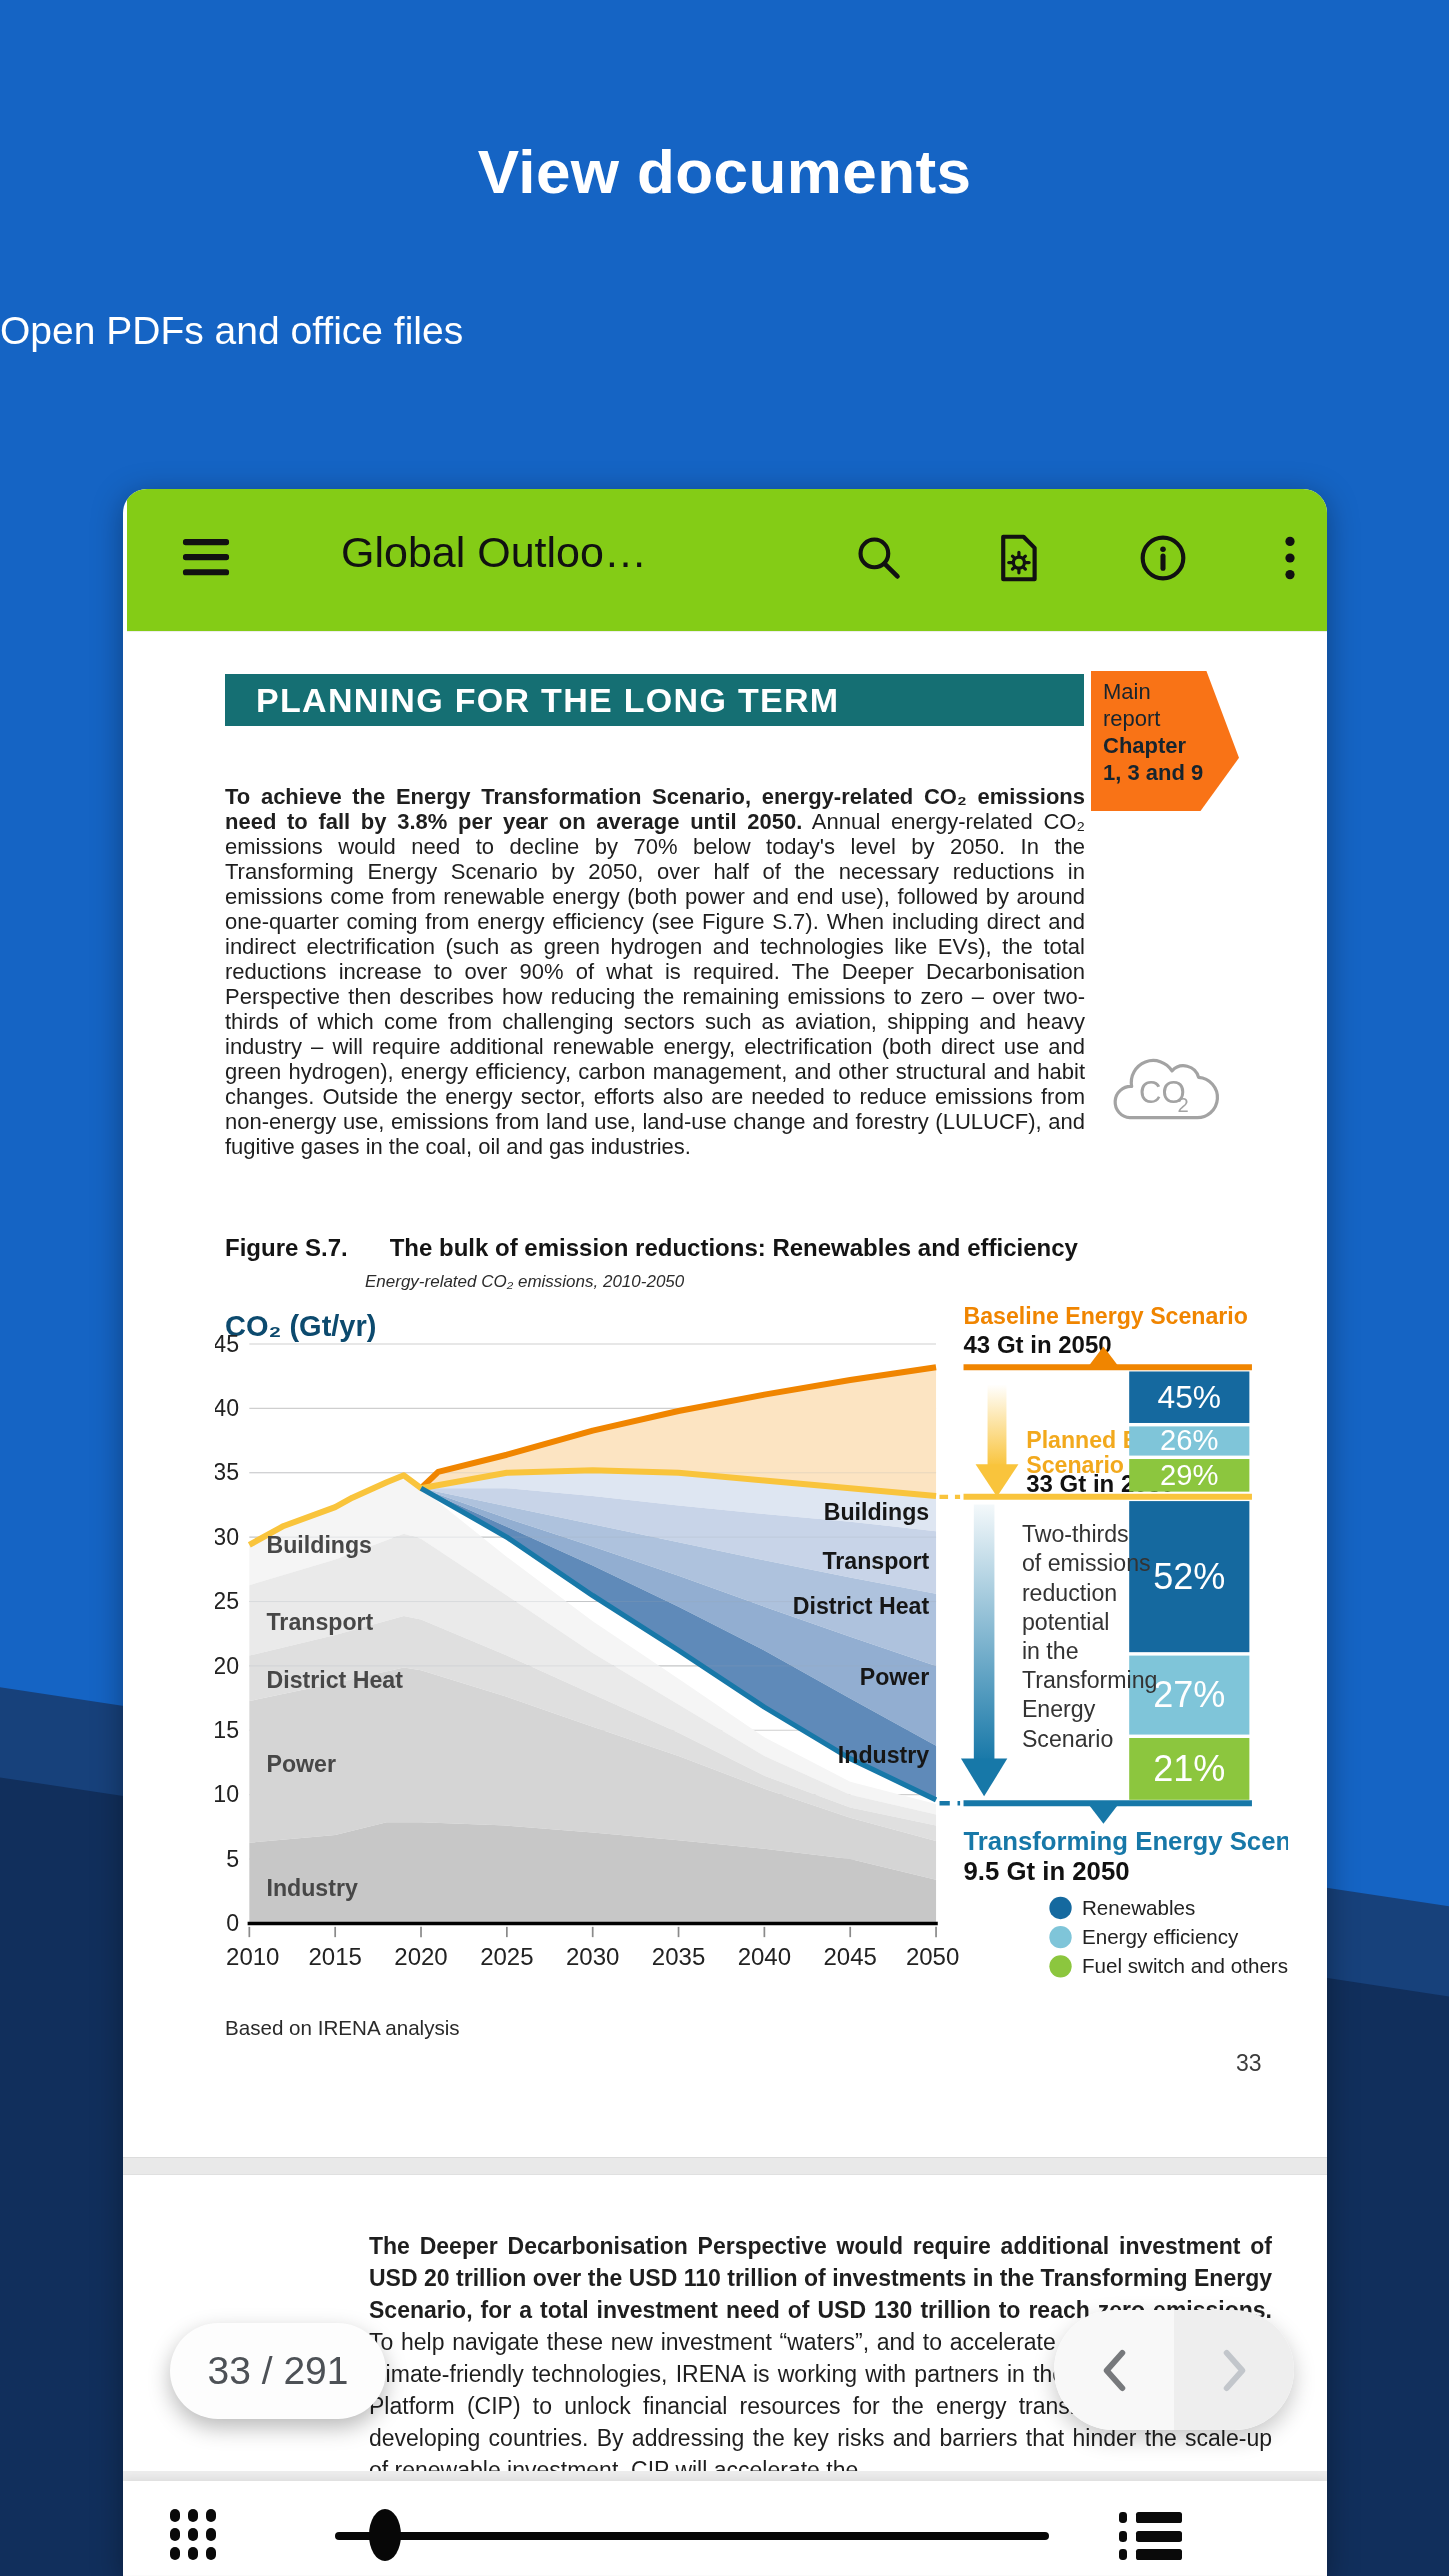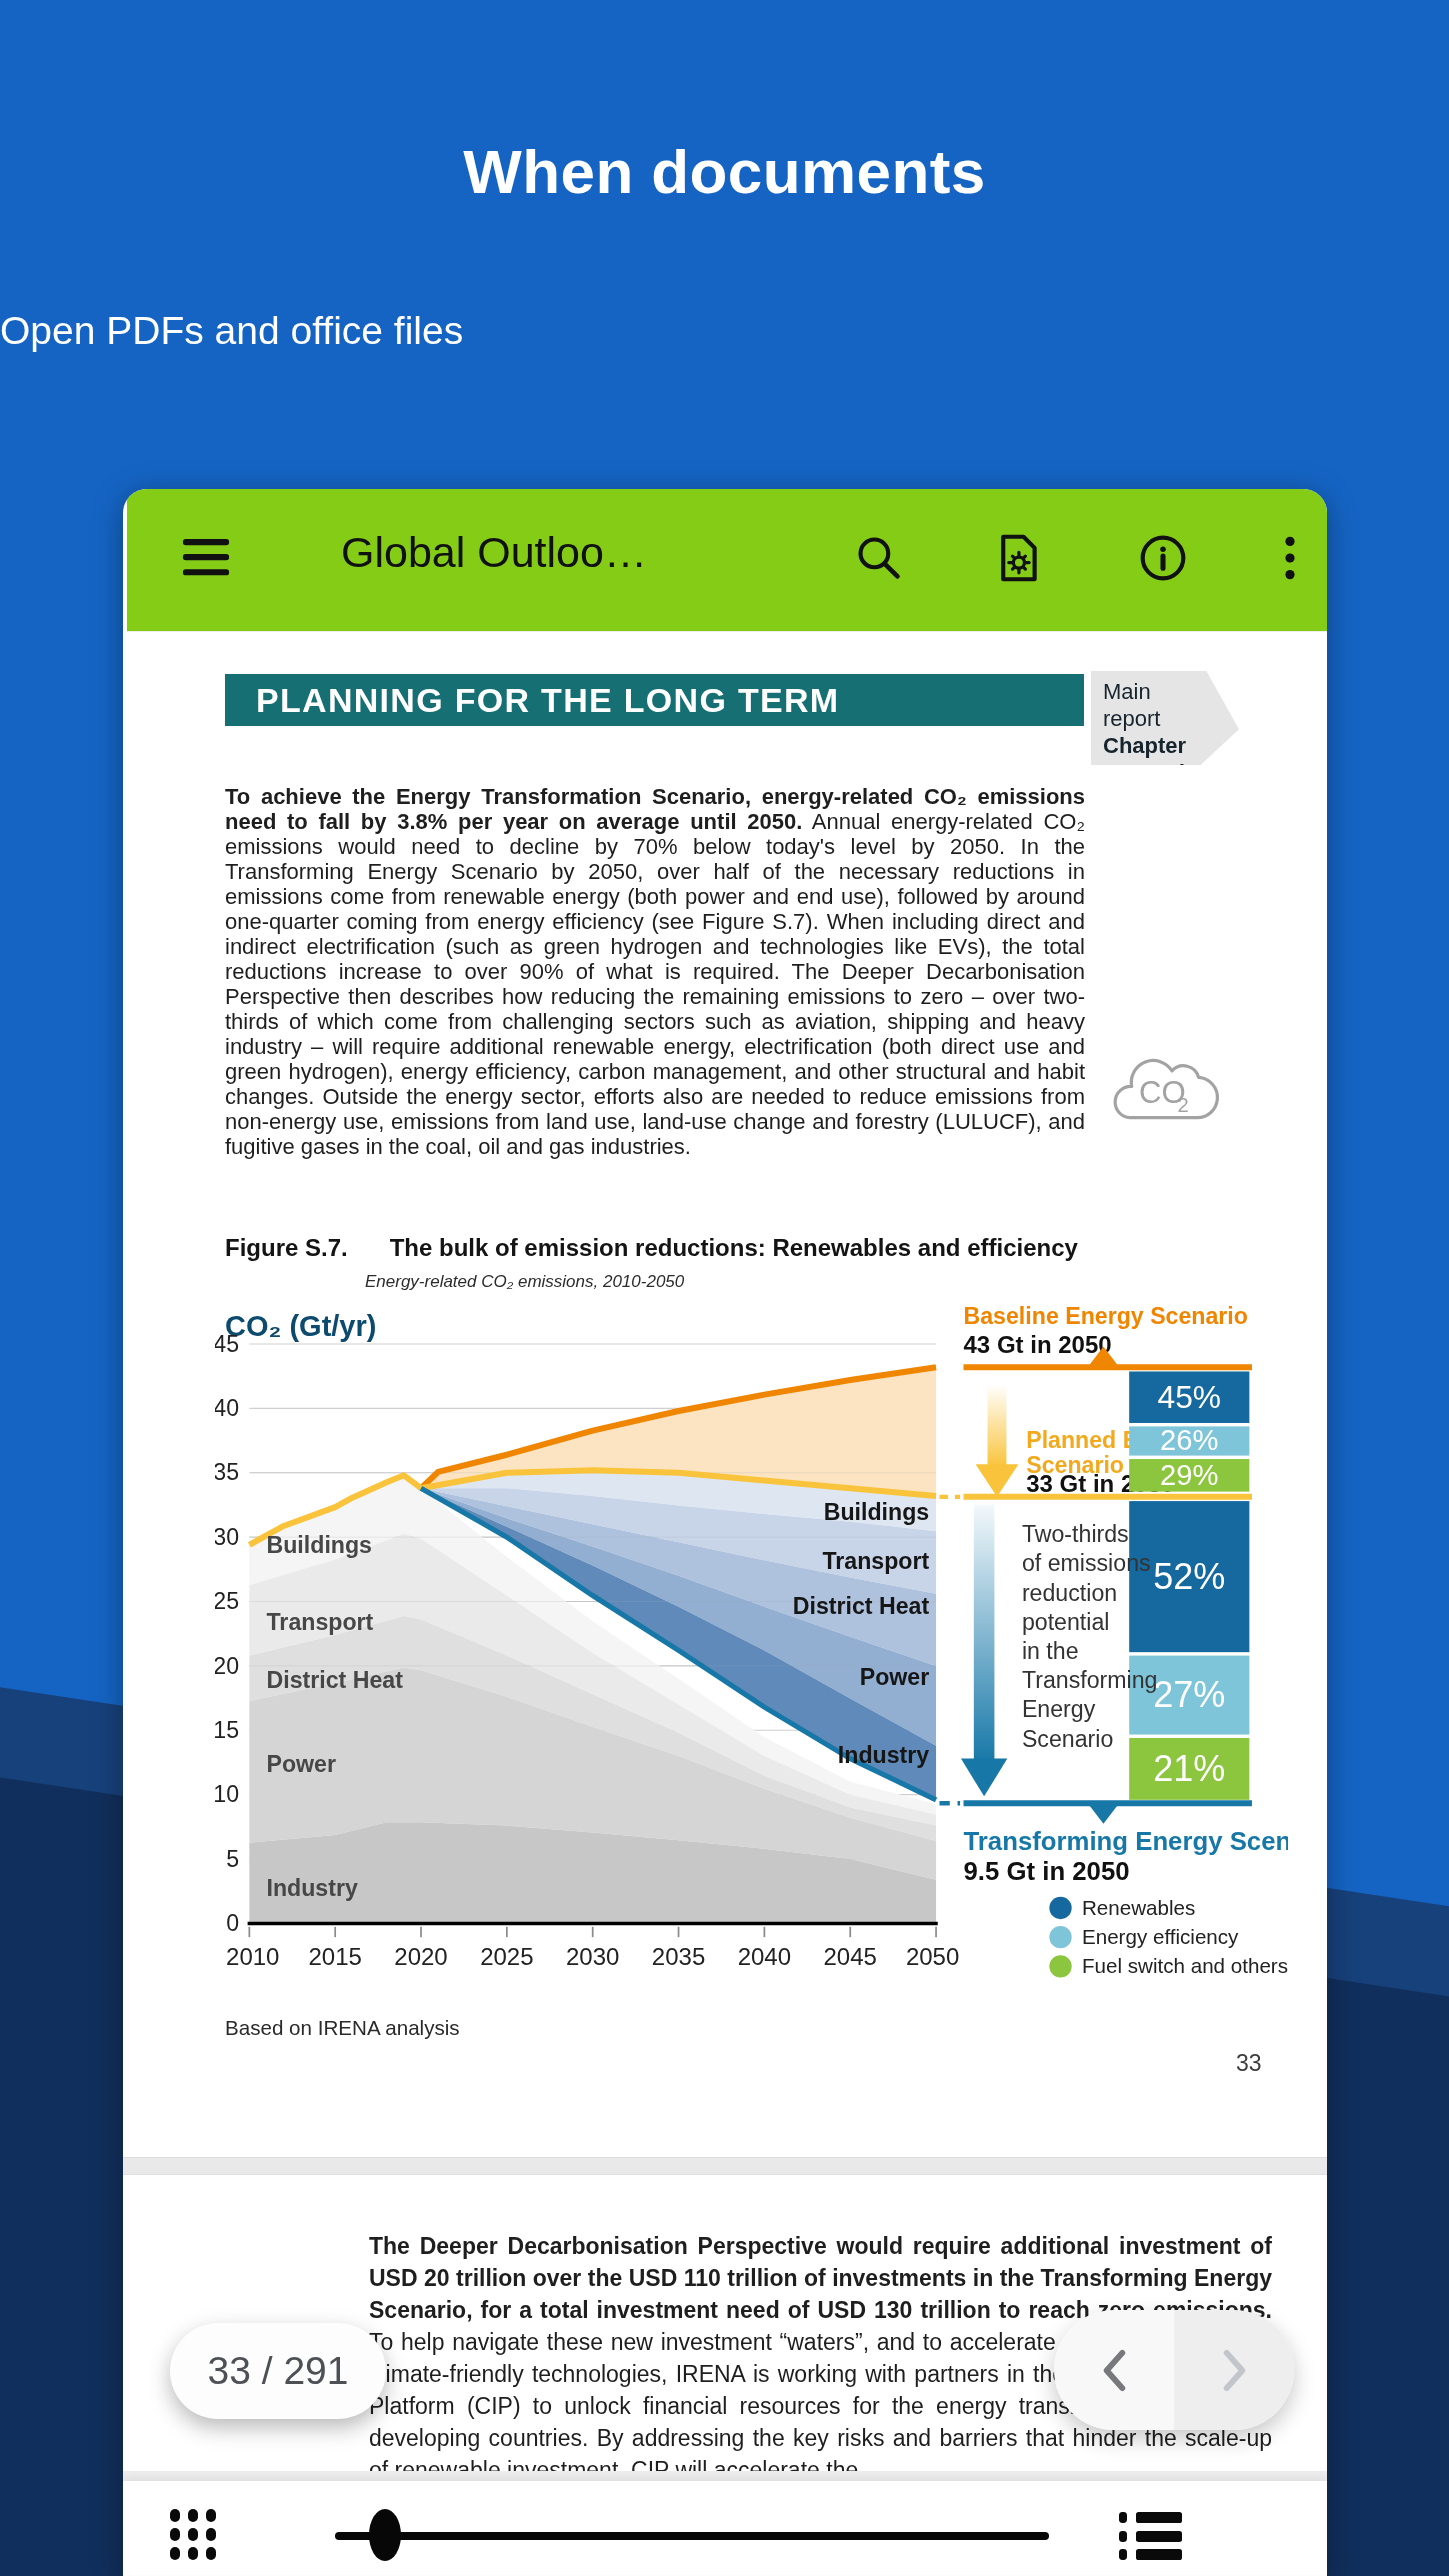--- a/index.html
+++ b/index.html
@@ -21,21 +21,21 @@
         border-radius:24px 24px 0 0;box-shadow:0 6.9px 31px rgba(0,0,0,.35);overflow:hidden;}
   .toolbar{position:absolute;left:4px;top:0;width:100%;height:142px;background:#84cc16;
            border-bottom:1.7px solid #ededed;}
   .doc-title{position:absolute;left:214px;top:39px;font-size:43px;font-weight:500;color:#111;
              white-space:nowrap;}
   .tb-icon{position:absolute;top:45px;width:48px;height:48px;}
   
   .heading-bar{position:absolute;left:102px;top:185px;width:859px;height:52px;background:#156f73;
                color:#fff;font-size:34px;font-weight:700;letter-spacing:1.3px;line-height:52px;
                padding-left:31px;box-sizing:border-box;white-space:nowrap;}
-  .side-tag{position:absolute;left:968px;top:182px;width:148px;height:94px;background:#e5e5e5;
+  .side-tag{position:absolute;left:968px;top:182px;width:148px;height:140px;background:#f97316;
             clip-path:polygon(0 0,78% 0,100% 62%,74% 100%,0 100%);
             padding:6.9px 0 0 12px;box-sizing:border-box;font-size:22px;line-height:27px;color:#16242e;}
   .side-tag .bold{font-weight:700;}
   .body-par{position:absolute;left:102px;top:295px;width:860px;font-size:22px;line-height:25px;
             text-align:justify;color:#1e1e1e;}
   .body-par b{font-weight:700;}
   .fig-caption{position:absolute;left:102px;top:745px;font-size:24px;font-weight:700;color:#141414;}
   .fig-caption span{margin-left:42px;}
   .fig-sub{position:absolute;left:242px;top:783px;font-size:17px;font-style:italic;color:#2c2c2c;}
   .ylab{position:absolute;left:102px;top:821px;font-size:29px;font-weight:700;color:#0c4a6e;}
@@ -69,21 +69,21 @@
   .nav-half{flex:1;display:flex;align-items:center;justify-content:center;}
   svg text{font-family:"Liberation Sans",sans-serif;}
 </style>
 </head>
 <body>
 
 <div id="canvas">
   <div class="bg-mid"></div>
   <div class="bg-dark"></div>
 
-  <div class="hero-title">When documents</div>
+  <div class="hero-title">View documents</div>
   <div class="hero-sub">Open PDFs and office files</div>
 
   <div class="card">
 
     <div class="toolbar">
       <svg class="tb-icon" style="left:55px;top:50px;height:39px;" viewBox="0 0 52 44">
         <rect x="0" y="0" width="52" height="7" rx="3" fill="#111"></rect>
         <rect x="0" y="17" width="52" height="7" rx="3" fill="#111"></rect>
         <rect x="0" y="34" width="52" height="7" rx="3" fill="#111"></rect>
       </svg>

